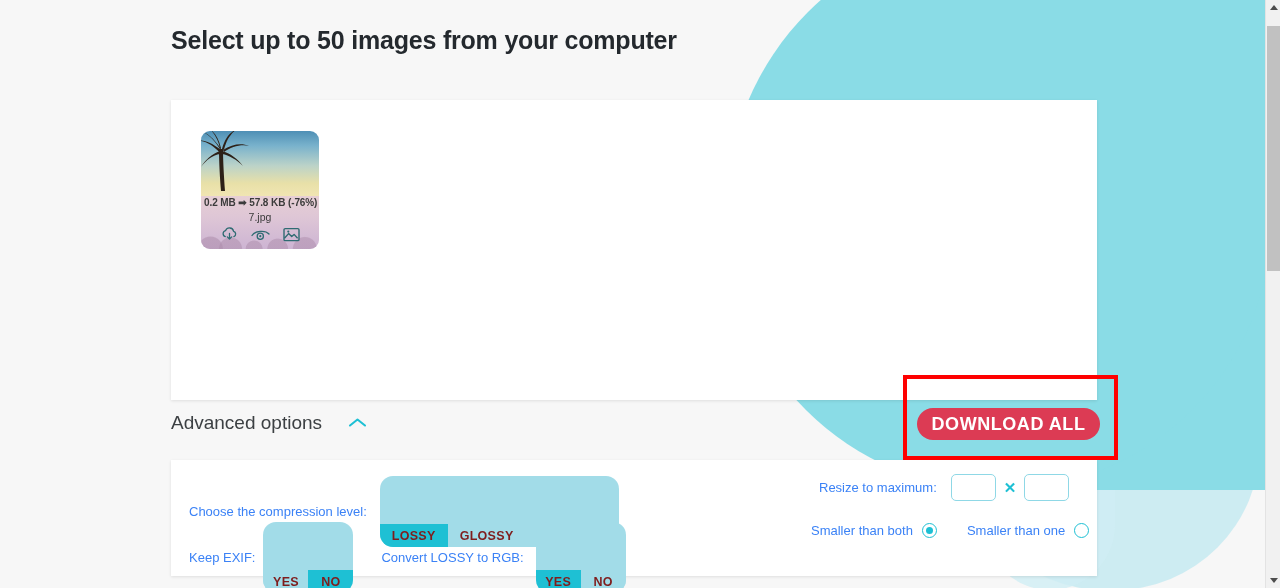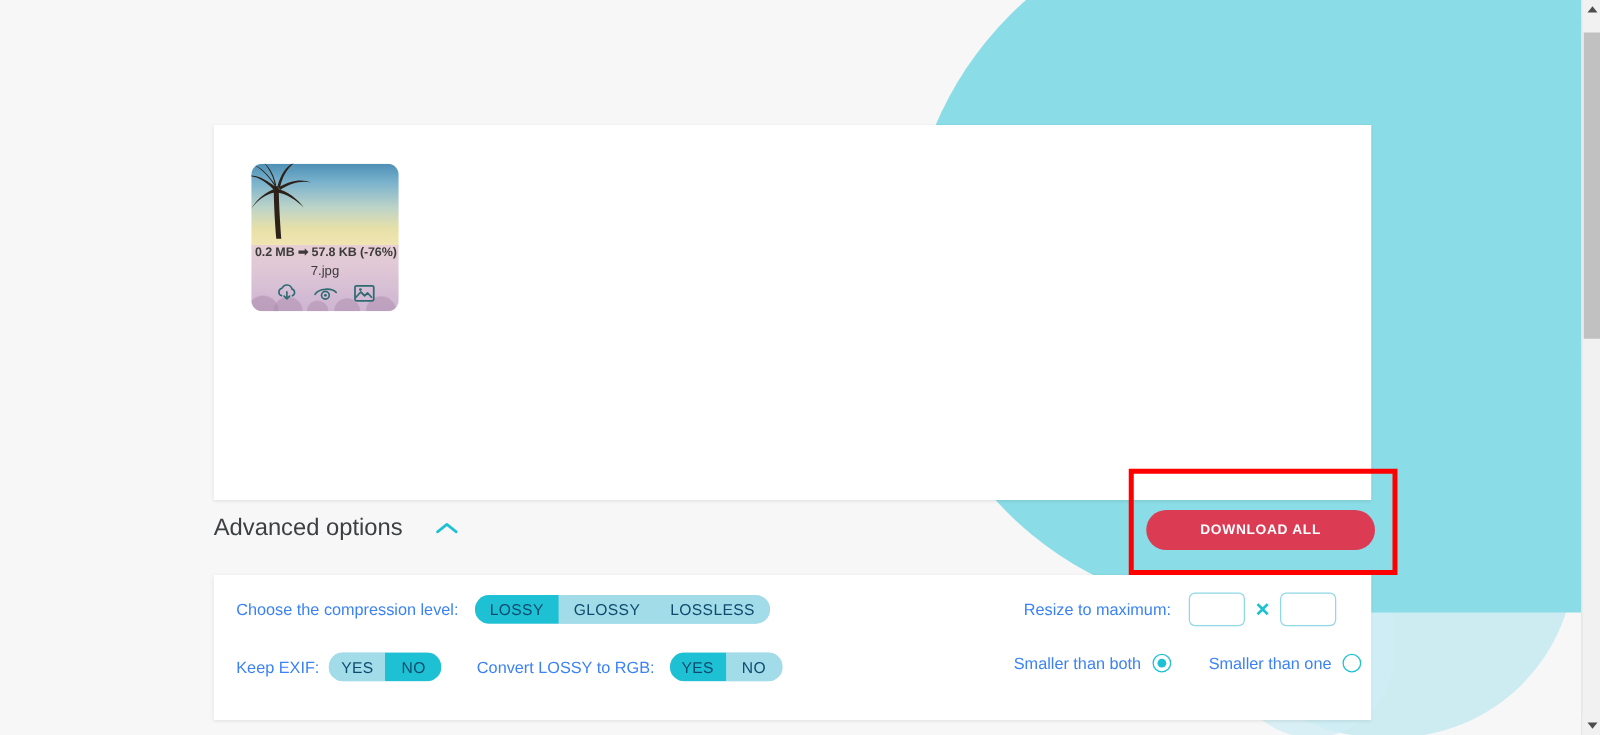--- a/index.html
+++ b/index.html
@@ -139,21 +139,21 @@
 
   
   .dl-btn {
     position: absolute;
     left: 917px; top: 408px;
     width: 183px; height: 32px;
     background: #dc3b54;
     border: none; border-radius: 16px;
     color: #ffffff;
     font-family: "Liberation Sans", sans-serif;
-    font-size: 11px; font-weight: bold;
+    font-size: 18px; font-weight: bold;
     letter-spacing: .55px;
     cursor: pointer;
     z-index: 30;
   }
   .annot-box {
     position: absolute;
     left: 903px; top: 375px;
     width: 215px; height: 85px;
     border: 4px solid #fe0000;
     z-index: 29;
@@ -185,25 +185,26 @@
   .seg {
     display: inline-flex;
     border-radius: 13px;
     overflow: hidden;
     background: #a2dce8;
   }
   .seg span {
     display: inline-flex; align-items: center; justify-content: center;
     height: 23px;
     padding: 0 12px;
-    font-size: 12.5px; font-weight: normal;
-    color: #0c4a6e;
+    font-size: 12.5px; font-weight: bold;
+    color: #7f1d1d;
     letter-spacing: .3px;
     cursor: pointer;
     background: #a2dce8;
+    margin-top: 48px;
   }
   .seg span.active { background: #1ec0d4; }
 
   .yn span { min-width: 45px; padding: 0 6px; }
 
   
   .resize-input {
     width: 45px; height: 27px;
     border: 1px solid #8fd8e6;
     border-radius: 5px;
@@ -231,20 +232,21 @@
 </style>
 </head>
 <body>
 
 <div id="stage">
 
   <div class="blob-pale"></div>
   <div class="blob-pale2"></div>
   <div class="blob-main"></div>
 
+  <h1 class="page-title">Select up to 50 images from your computer</h1>
 
   <div class="files-card">
     <div class="thumb">
       <div class="sky"></div>
       <div class="crowd"></div>
       <svg class="palm" viewBox="0 0 74 78">
         <g fill="#2d2118">
           <path d="M22 20 C22 34 23 50 24 62 L28 62 C27 48 26 32 26 20 Z"></path>
           <path d="M24 21 C14 13 6 10 0 12 C7 11 16 16 23 24 Z"></path>
           <path d="M24 20 C16 8 9 3 3 2 C10 4 18 11 24 22 Z"></path>

